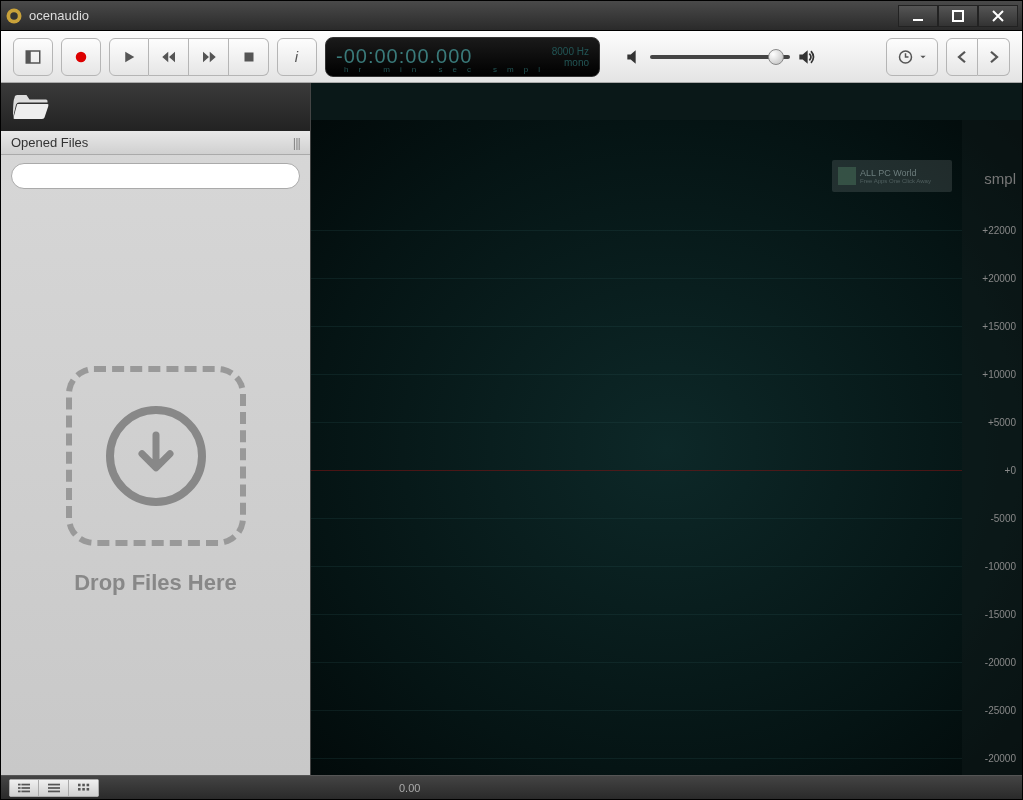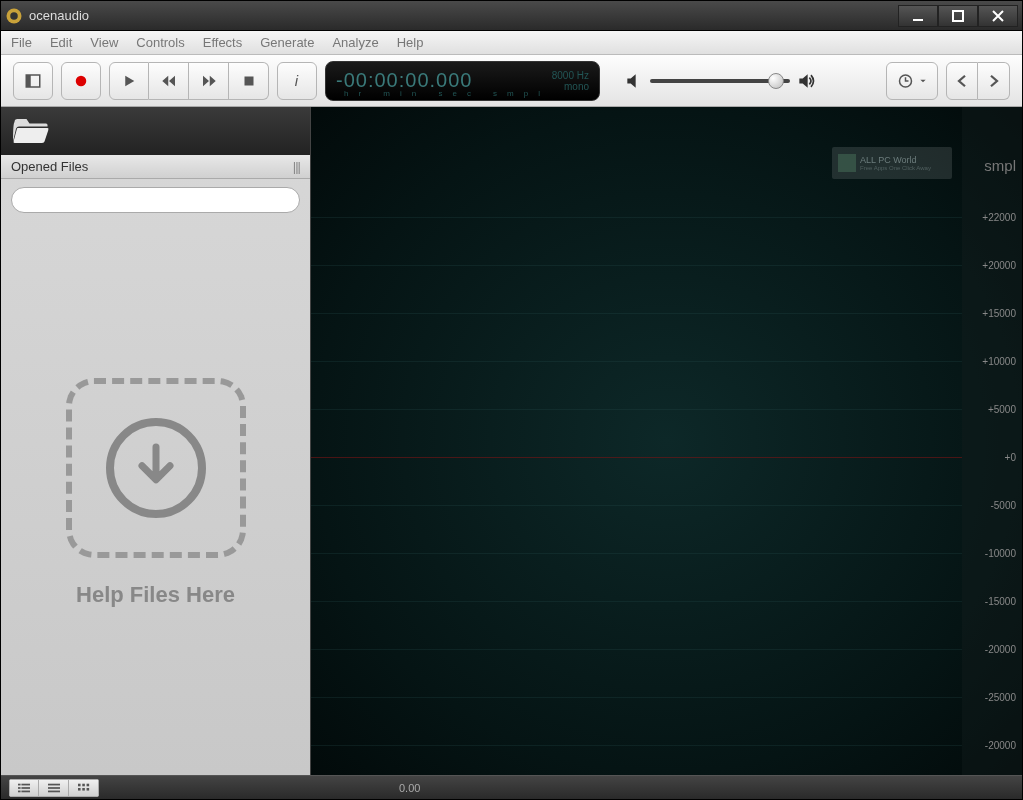--- a/index.html
+++ b/index.html
@@ -47,21 +47,21 @@
 .search-wrap { position: relative; }
 .search-wrap .mag { position: absolute; left: 18px; top: 13px; color: #888; font-size: 13px; }
 
 .dropzone { flex: 1; display: flex; flex-direction: column; align-items: center; justify-content: center; padding: 20px; text-align: center; }
 .drop-box { width: 180px; height: 180px; border: 6px dashed #999; border-radius: 28px; display: flex; align-items: center; justify-content: center; margin-bottom: 24px; }
 .drop-circle { width: 100px; height: 100px; border: 8px solid #888; border-radius: 50%; display: flex; align-items: center; justify-content: center; position: relative;}
 .drop-circle svg { width: 56px; height: 56px; fill: #888; }
 .drop-title { font-size: 22px; font-weight: bold; color: #888; margin-bottom: 10px; }
 .drop-sub { font-size: 11px; color: #999; line-height: 1.4; max-width: 220px; }
 
-.waveform { flex: 1; position: relative; background: radial-gradient(ellipse at center, #0d2828 0%, #051414 70%, #020a0a 100%); }
+.waveform { flex: 1; position: relative; background: radial-gradient(ellipse at center, #0d2828 0%, #051414 70%, #020a0a 100%); margin-top: 37px; }
 .grid-line-h { position: absolute; left: 0; right: 60px; border-top: 1px solid rgba(40, 80, 80, 0.25); }
 .grid-line-zero { border-top: 1px solid rgba(120, 20, 20, 0.6); }
 .y-axis { position: absolute; right: 0; top: 0; bottom: 0; width: 60px; background: rgba(20, 30, 30, 0.4); }
 .y-tick { position: absolute; right: 6px; font-size: 10px; color: #888; transform: translateY(-50%); }
 .y-unit { position: absolute; right: 6px; top: 50px; font-size: 15px; color: #777; }
 
 .statusbar { height: 24px; background: linear-gradient(to bottom, #444, #2a2a2a); display: flex; align-items: center; padding: 0 8px; border-top: 1px solid #555; }
 .view-toggles { display: flex; background: #ddd; border-radius: 3px; overflow: hidden; }
 .view-toggle { width: 30px; height: 18px; background: linear-gradient(to bottom, #f0f0f0, #d0d0d0); border: 1px solid #aaa; display: flex; align-items: center; justify-content: center; cursor: pointer; }
 .view-toggle + .view-toggle { border-left: none; }
@@ -94,30 +94,20 @@
           </svg>
         </div>
       <div class="titlebar-btn">
           <svg viewBox="0 0 12 12">
             <path d="M1 1 L11 11 M11 1 L1 11" stroke="#fff" stroke-width="2"></path>
           </svg>
         </div>
     </div>
   </div>
 
-  <div class="menubar">
-    <span class="menubar-item">File</span>
-    <span class="menubar-item">Edit</span>
-    <span class="menubar-item">View</span>
-    <span class="menubar-item">Controls</span>
-    <span class="menubar-item">Effects</span>
-    <span class="menubar-item">Generate</span>
-    <span class="menubar-item">Analyze</span>
-    <span class="menubar-item">Help</span>
-  </div>
 
   <div class="toolbar">
     <div class="tool-btn">
       <svg viewBox="0 0 24 24">
           <rect x="3" y="4" width="18" height="16" fill="none" stroke="#555" stroke-width="2"></rect>
           <rect x="3" y="4" width="6" height="16" fill="#555"></rect>
         </svg>
     </div>
     <div class="tool-btn rec">
       <svg viewBox="0 0 24 24">
@@ -218,21 +208,21 @@
         <input class="search-box" type="text" placeholder="" style="">
       </div>
       <div class="dropzone">
         <div class="drop-box">
           <div class="drop-circle">
             <svg viewBox="0 0 24 24">
                 <path d="M12 3 V15 M6 11 L12 17 L18 11" fill="none" stroke="#888" stroke-width="3" stroke-linecap="round" stroke-linejoin="round"></path>
               </svg>
           </div>
         </div>
-        <div class="drop-title">Help Files Here</div>
+        <div class="drop-title">Drop Files Here</div>
       </div>
     </div>
 
     <div class="waveform">
       <div class="watermark">
         <div class="wm-icon"></div>
         <div>
           <div>ALL PC World</div>
           <div style="font-size:6px;opacity:.6">Free Apps One Click Away</div>
         </div>

